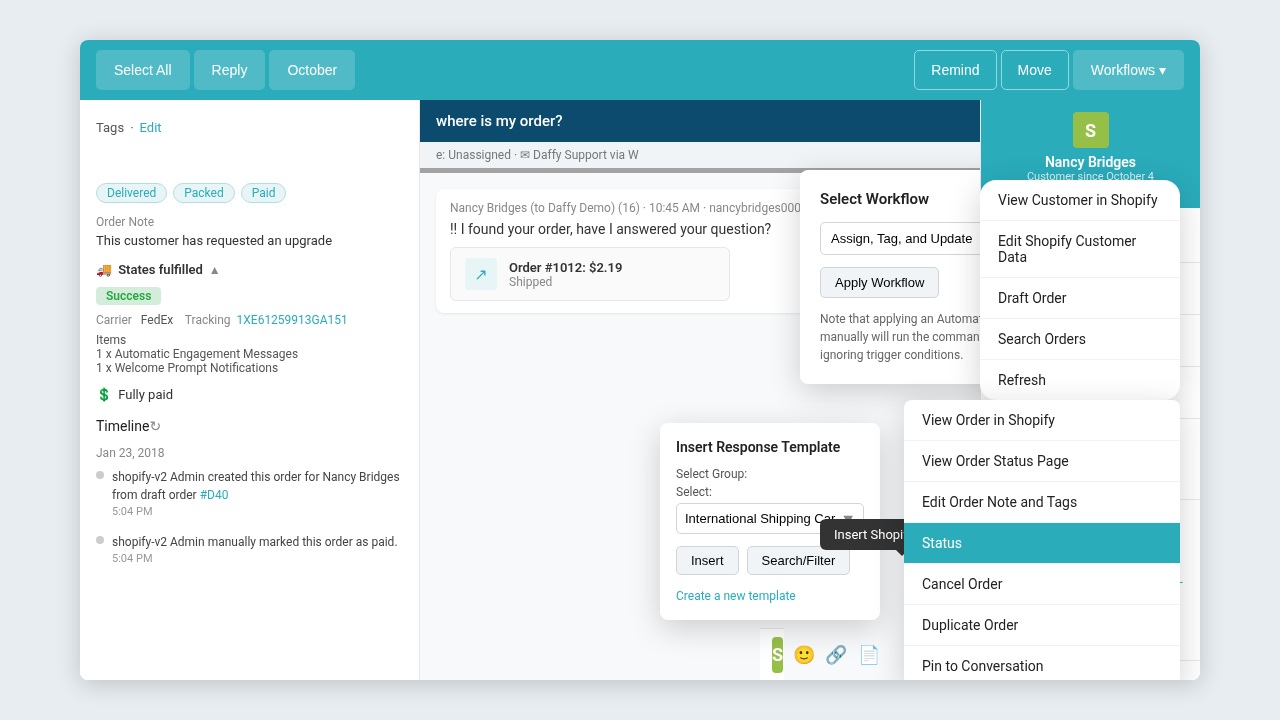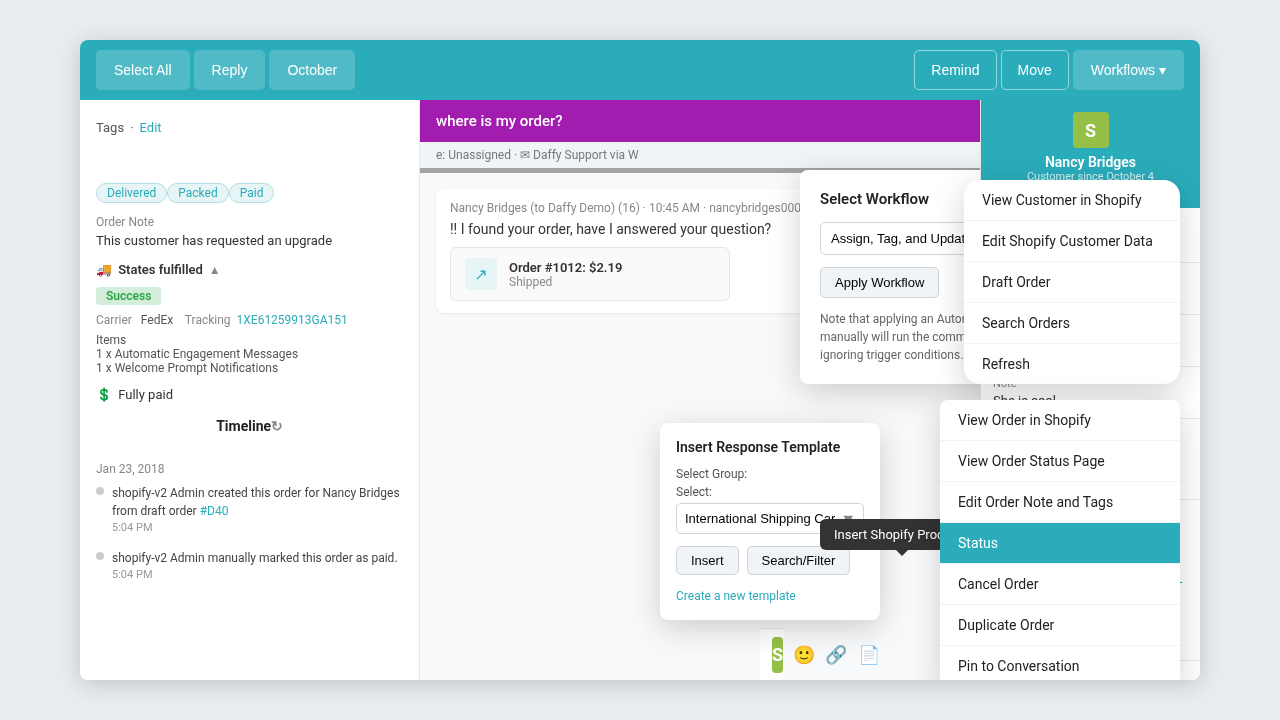--- a/index.html
+++ b/index.html
@@ -143,25 +143,25 @@
       align-items: center;
       gap: 6px;
       font-size: 13px;
       color: #333;
       margin-top: 12px;
       margin-bottom: 16px;
     }
     .timeline-header {
       display: flex;
       align-items: center;
-      justify-content: center;
+      justify-content: flex-start;
       font-size: 14px;
-      font-weight: 700;
+      font-weight: 400;
       color: #222;
-      margin-bottom: 28px;
+      margin-bottom: 12px;
     }
     .timeline-item {
       display: flex;
       gap: 8px;
       margin-bottom: 12px;
       font-size: 12px;
     }
     .timeline-dot {
       width: 8px;
       height: 8px;
@@ -175,21 +175,21 @@
     .timeline-time { color: #999; font-size: 11px; }
 
     
     .center-panel {
       flex: 1;
       background: #f7f9fb;
       overflow-y: auto;
       position: relative;
     }
     .conversation-header {
-      background: #a21caf;
+      background: #0c4a6e;
       padding: 12px 16px;
       color: #fff;
       font-size: 15px;
       font-weight: 500;
     }
     .conversation-meta {
       background: #f0f4f7;
       padding: 6px 16px;
       font-size: 12px;
       color: #777;
@@ -429,33 +429,33 @@
       border-radius: 4px;
       font-size: 18px;
       color: #555;
     }
 
     
     .dropdown-menu-1 {
       position: absolute;
       top: 140px;
       right: 20px;
-      width: 216px;
+      width: 200px;
       background: #fff;
       border-radius: 16px;
       box-shadow: 0 8px 32px rgba(0,0,0,0.18);
       z-index: 200;
       overflow: hidden;
       margin-left: 30px;
     }
     .dropdown-menu-2 {
       position: absolute;
       top: 360px;
       right: 20px;
-      width: 240px;
+      width: 276px;
       background: #fff;
       border-radius: 8px;
       box-shadow: 0 8px 32px rgba(0,0,0,0.18);
       z-index: 200;
       overflow: hidden;
     }
     .dropdown-item {
       padding: 12px 18px;
       font-size: 14px;
       color: #222;
@@ -501,21 +501,21 @@
   </div>
 
   <div class="body-area">
 
     <div class="left-panel">
       <div class="tags-row">
         <span>Tags</span>
         <span>·</span>
         <a class="edit-link">Edit</a>
       </div>
-      <div style="display:flex; flex-wrap:wrap; margin-bottom:12px;margin-top:48px;">
+      <div style="display:flex; gap:6px; flex-wrap:wrap; margin-bottom:12px;margin-top:48px;">
         <span class="tag-badge">Delivered</span>
         <span class="tag-badge">Packed</span>
         <span class="tag-badge">Paid</span>
       </div>
 
       <div class="order-note-label">Order Note</div>
       <div class="order-note-text">This customer has requested an upgrade</div>
 
       <div class="order-fulfilled-row">
         <span>🚚</span>

